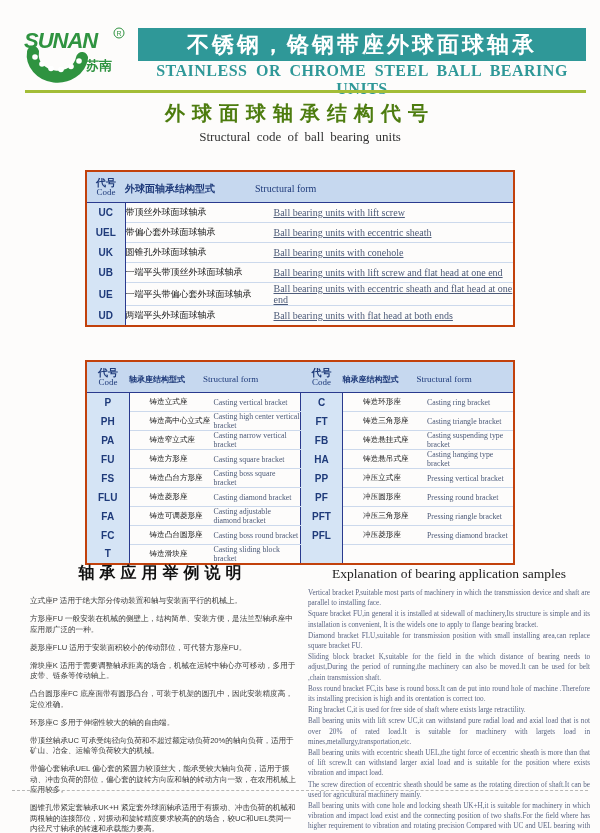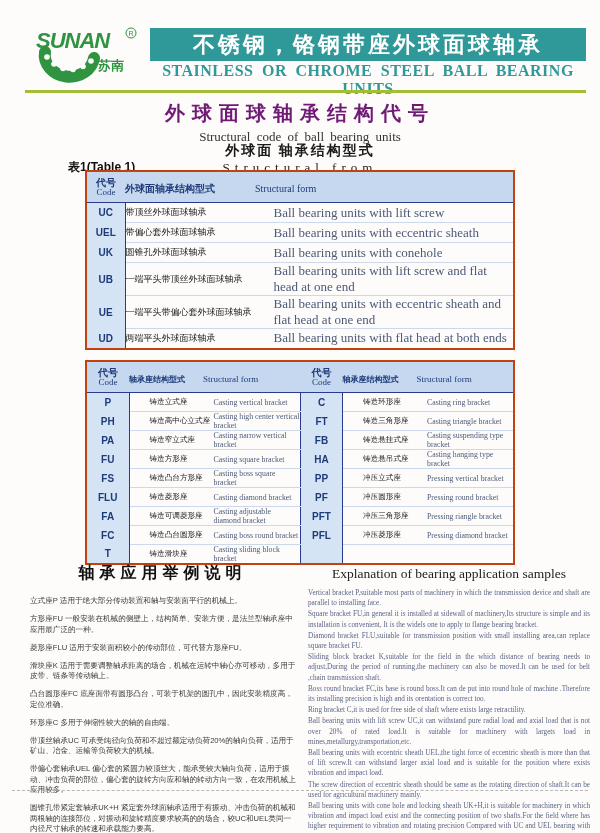--- a/index.html
+++ b/index.html
@@ -2,36 +2,36 @@
 <html><head>
 <meta charset="utf-8">
 <style>
   html,body{margin:0;padding:0;background:#e8e6e4;}
   .page{
     position:relative;width:600px;height:833px;margin:0 auto;
     background:#fdfcfb;overflow:hidden;
     font-family:"Liberation Serif", serif;color:#333;
   }
   
-  .hdr{position:absolute;left:32px;top:24px;right:14px;height:62px;}
+  .hdr{position:absolute;left:20px;top:24px;right:14px;height:62px;}
   .logo{position:absolute;left:0;top:0;width:112px;height:60px;}
   .hdr-right{position:absolute;left:118px;top:4px;right:0;}
   .banner{
     height:33px;display:flex;align-items:center;justify-content:center;
     color:#fff;font-weight:bold;font-size:22px;letter-spacing:3px;
     font-family:"Liberation Serif", serif;
   }
   .banner-en{
     margin-top:1px;text-align:center;font-weight:bold;font-size:16px;
     letter-spacing:0.5px;word-spacing:4px;
   }
   .greenline{position:absolute;left:25px;right:14px;top:90px;height:3px;}
   
   .sec-title{position:absolute;left:0;right:0;top:100px;text-align:center;}
-  .sec-title .cn{font-size:20px;font-weight:bold;letter-spacing:7px;color:#701a75;}
+  .sec-title .cn{font-size:20px;font-weight:bold;letter-spacing:7px;color:#4d7c0f;}
   .sec-title .en{font-size:13px;color:#333;margin-top:2px;word-spacing:3px;}
   
   .tbl-cap{position:relative;text-align:center;}
   .tbl-cap .cap-cn{font-size:14px;font-weight:bold;letter-spacing:2px;color:#1a1a1a;}
   .tbl-cap .cap-en{font-size:13px;color:#222;letter-spacing:1px;}
   .tbl-cap .cap-label{
     position:absolute;left:8px;bottom:0;font-size:12px;font-weight:bold;color:#111;
     font-family:"Liberation Sans", sans-serif;
   }
   .cap1{left:60px;right:60px;top:142px;position:absolute;}
@@ -46,21 +46,21 @@
     font-weight:bold;font-size:10px;}
   .t2 .code-col{width:42px;}
   .hdr-code{line-height:1.1;}
   .hdr-code .small{font-weight:normal;font-size:9px;font-family:"Liberation Serif", serif;}
   .hdr-desc{text-align:left;padding-left:8px;font-weight:normal;}
   .hdr-desc .h-cn{font-size:10px;font-weight:bold;margin-right:36px;}
   .hdr-desc .h-en{font-size:10px;}
   .desc-cell{padding:0 4px 0 8px;}
   .desc-flex{display:flex;align-items:center;}
   .t1 .d-cn{flex:0 0 148px;font-size:9px;color:#222;font-family:"Liberation Sans", sans-serif;}
-  .t1 .d-en{flex:1;font-size:13px;color:#4c5a78;}
+  .t1 .d-en{flex:1;font-size:10px;color:#4c5a78;text-decoration:underline;}
   .t2 .d-cn{flex:0 0 64px;font-size:7.6px;color:#222;font-family:"Liberation Sans", sans-serif;padding-left:20px;}
   .t2 .d-en{flex:1;font-size:7.8px;color:#4c5a78;}
   
   .apps-title-cn{position:absolute;left:25px;top:563px;width:275px;text-align:center;
     font-size:16px;font-weight:bold;letter-spacing:5px;color:#111;}
   .apps-title-en{position:absolute;left:308px;top:566px;width:282px;text-align:center;
     font-size:13.5px;color:#222;}
   .apps-cn{position:absolute;left:30px;top:596px;width:268px;}
   .apps-cn p{margin:0 0 7.5px 0;font-size:7.6px;line-height:10.5px;color:#3a3a3a;
     font-family:"Liberation Sans", sans-serif;}
@@ -106,25 +106,20 @@
       <div class="banner-en" style="color:#2f9898">STAINLESS  OR  CHROME  STEEL  BALL  BEARING  UNITS</div>
     </div>
   </div>
   <div class="greenline" style="background:#a3bd37"></div>
 
   <div class="sec-title">
     <div class="cn">外球面球轴承结构代号</div>
     <div class="en">Structural code of ball bearing units</div>
   </div>
 
-  <div class="tbl-cap cap1">
-    <div class="cap-cn">外球面 轴承结构型式</div>
-    <div class="cap-en">Structural from</div>
-    <div class="cap-label">表1(Table 1)</div>
-  </div>
 
   <table class="codes t1">
     <thead>
       <tr>
         <th class="code-col hdr-code">
           <div>代号</div>
           <div class="small">Code</div>
         </th>
         <th class="hdr-desc">
           <span class="h-cn">外球面轴承结构型式</span>

